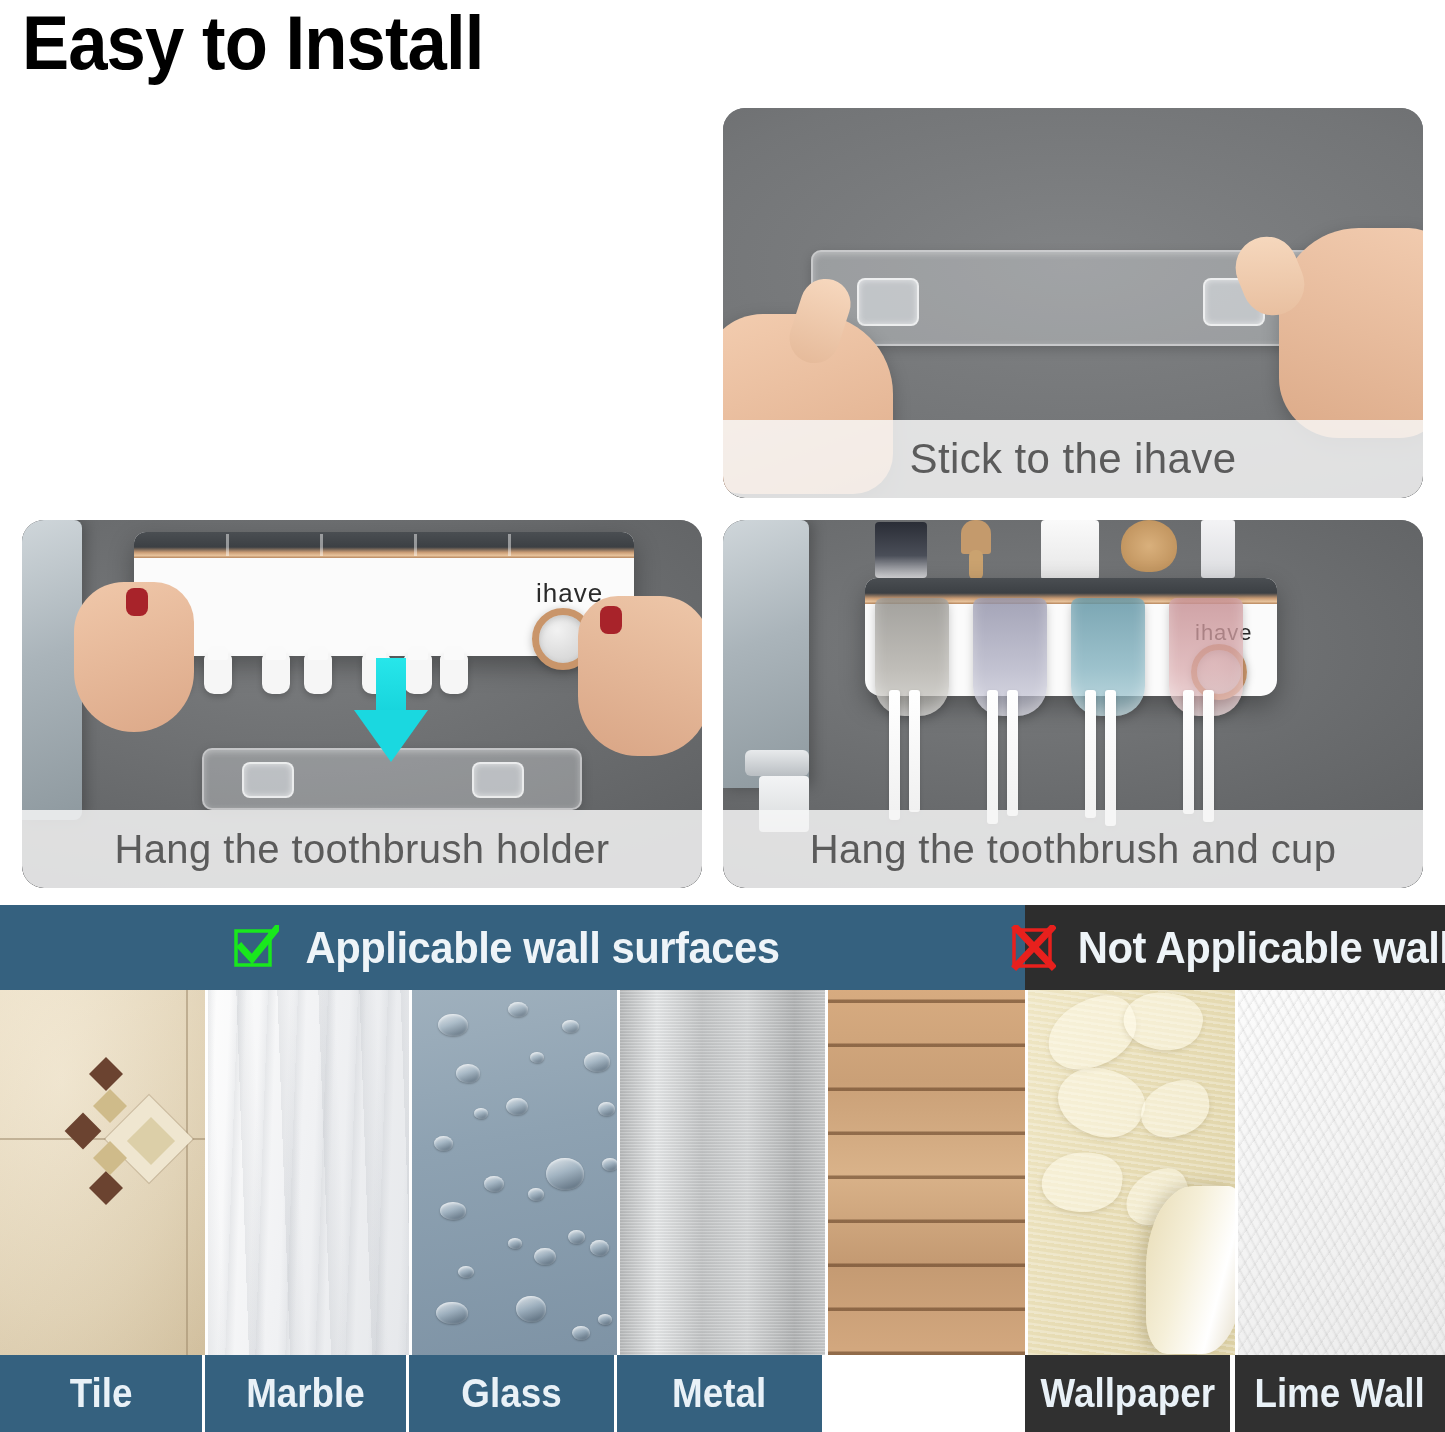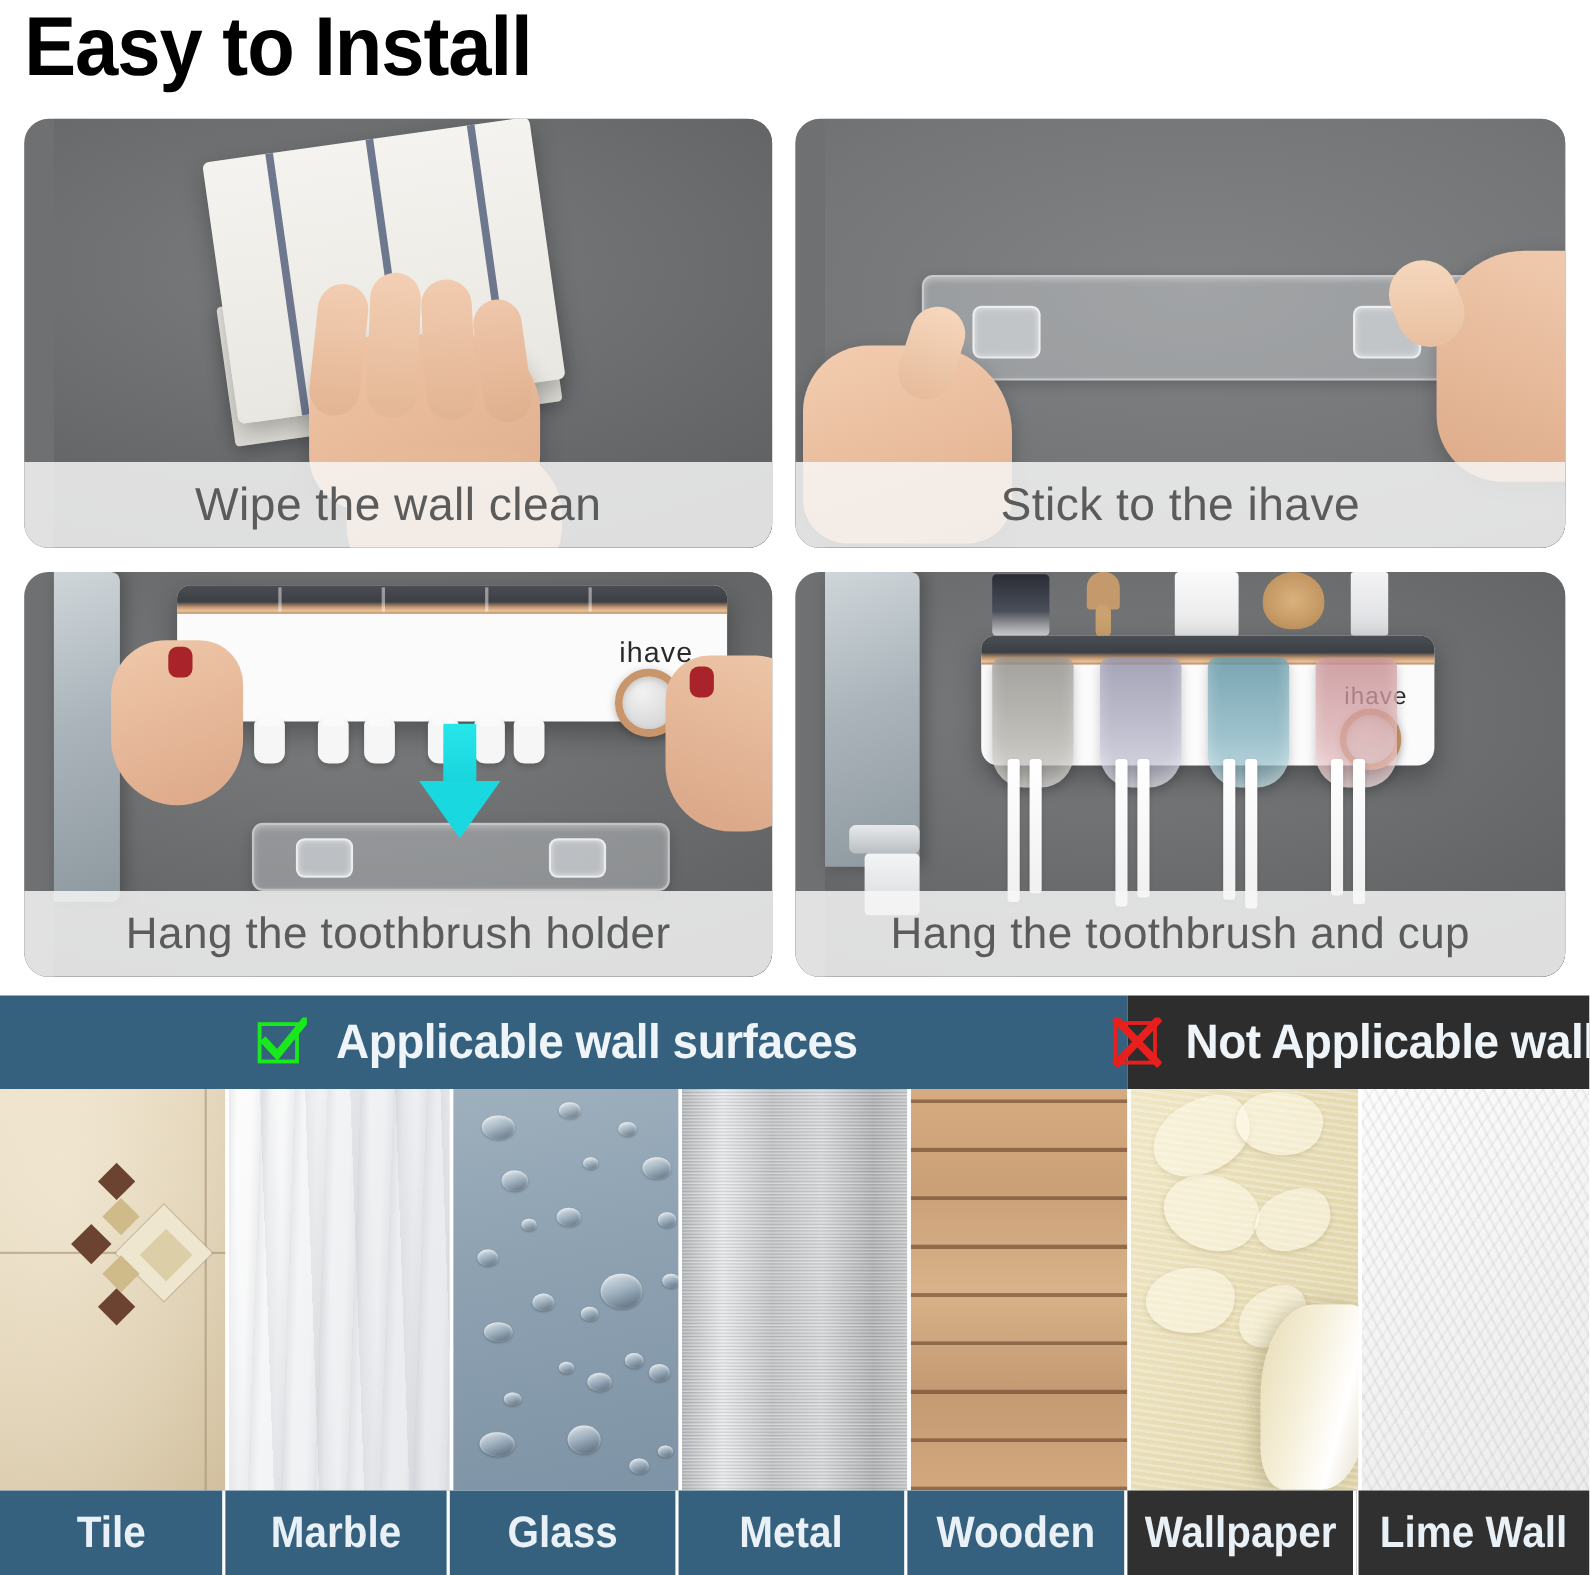--- a/index.html
+++ b/index.html
@@ -23,21 +23,21 @@
   .steps { position:absolute; left:0; top:105px; width:1445px; height:790px; }
   .panel {
     position:absolute; border-radius:22px; overflow:hidden;
     background:#6e7072;
   }
   .p1 { left:22px;  top:3px;   width:680px; height:390px; }
   .p2 { left:723px; top:3px;   width:700px; height:390px; }
   .p3 { left:22px;  top:415px; width:680px; height:368px; }
   .p4 { left:723px; top:415px; width:700px; height:368px; }
 
-  .scene { position:absolute; inset:0;margin-left:27px; }
+  .scene { position:absolute; inset:0; }
 
   .caption {
     position:absolute; left:0; right:0; bottom:0; height:78px;
     background:rgba(247,247,247,0.84);
     border-radius:0 0 22px 22px;
     display:flex; align-items:center; justify-content:center;
     color:#5b5b5b; font-size:42px; letter-spacing:0.4px;
     font-family:"Liberation Sans", sans-serif;
     white-space:nowrap;
   }
@@ -255,40 +255,20 @@
 </style>
 </head>
 <body>
 
 <div class="page">
 
   <div class="title">Easy to Install</div>
 
   <div class="steps">
 
-    <div class="panel p1">
-      <div class="scene">
-        <div class="wall"></div>
-
-        <div class="cloth-fold"></div>
-        <div class="cloth">
-          <div class="stripe" style="left:58px"></div>
-          <div class="stripe" style="left:150px"></div>
-          <div class="stripe" style="left:243px"></div>
-        </div>
-
-        <div class="hand" style="left:232px; top:196px; width:210px; height:160px; border-radius:70px 70px 50px 50px; background:linear-gradient(150deg,#f0c5a6 0%,#dfae8d 100%); box-shadow:0 8px 20px rgba(0,0,0,.25);"></div>
-        <div class="finger" style="left:236px; top:150px; width:46px; height:120px; background:linear-gradient(180deg,#f2cdb2,#e3b593); transform:rotate(6deg);"></div>
-        <div class="finger" style="left:286px; top:140px; width:46px; height:132px; background:linear-gradient(180deg,#f3cfb5,#e4b795); transform:rotate(2deg);"></div>
-        <div class="finger" style="left:336px; top:146px; width:46px; height:128px; background:linear-gradient(180deg,#f1cbb0,#e2b492); transform:rotate(-3deg);"></div>
-        <div class="finger" style="left:386px; top:164px; width:44px; height:112px; background:linear-gradient(180deg,#efc7ab,#e0b08e); transform:rotate(-8deg);"></div>
-        <div class="hand" style="left:266px; top:300px; width:196px; height:130px; border-radius:60px; background:linear-gradient(160deg,#e8bc9c,#d8a684);"></div>
-      </div>
-      <div class="caption">Wipe the wall clean</div>
-    </div>
 
     <div class="panel p2">
       <div class="scene">
         <div class="wall lighter"></div>
 
         <div class="strip">
           <div class="hook" style="left:44px;"></div>
           <div class="hook" style="left:390px;"></div>
         </div>
 
@@ -481,23 +461,20 @@
         </div>
       <div class="lab blue" style="left:205px; width:204px;">
           <span>Marble</span>
         </div>
       <div class="lab blue" style="left:409px; width:208px;">
           <span>Glass</span>
         </div>
       <div class="lab blue" style="left:617px; width:208px;">
           <span>Metal</span>
         </div>
-      <div class="lab blue" style="left:825px; width:200px;">
-          <span>Wooden</span>
-        </div>
       <div class="lab dark" style="left:1025px; width:208px;">
           <span>Wallpaper</span>
         </div>
       <div class="lab dark last" style="left:1235px; width:210px;">
           <span>Lime Wall</span>
         </div>
     </div>
   </div>
 </div>
 

